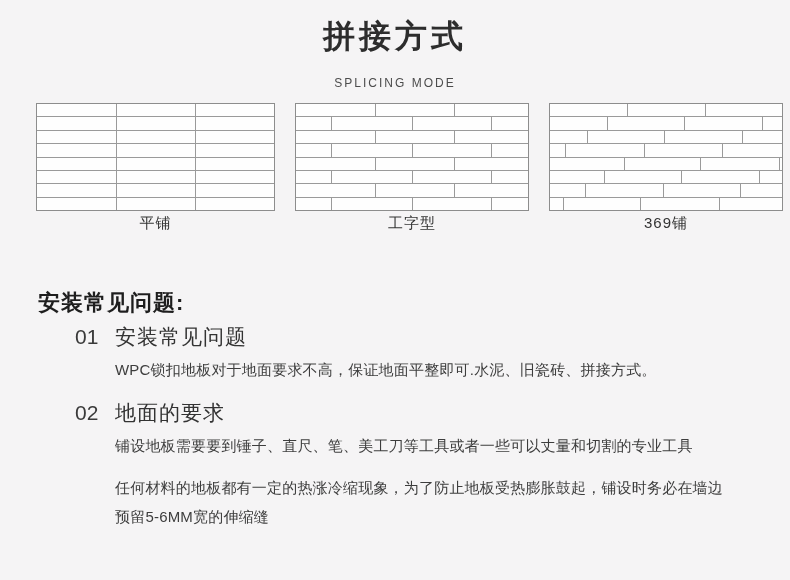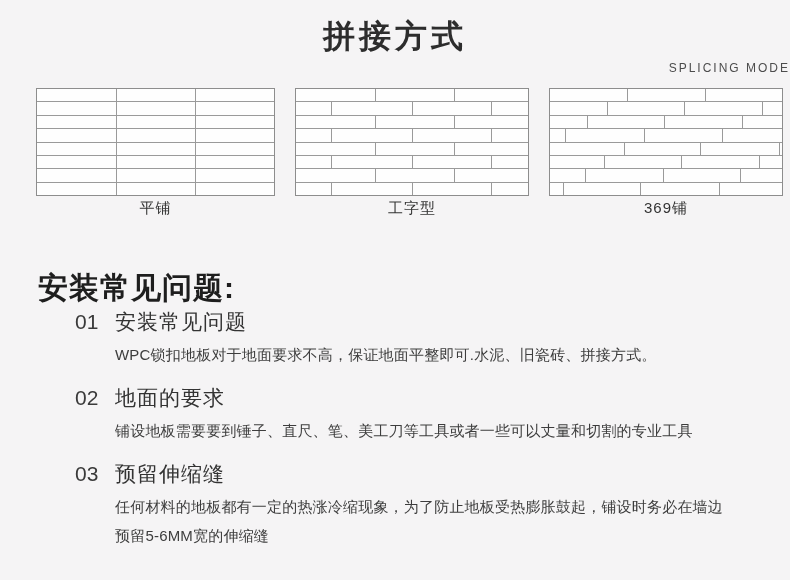--- a/index.html
+++ b/index.html
@@ -19,26 +19,25 @@
   
   .header { text-align: center; padding-top: 16px; }
   .page-title {
     font-size: 32px;
     font-weight: 700;
     color: #2d2d2d;
     letter-spacing: 4px;
     line-height: 40px;
   }
   .page-subtitle {
-    margin-top: 5px;
+    margin-top: 20px;
     font-size: 12px;
     color: #4c4c4c;
     letter-spacing: 2px;
     line-height: 14px;
-    text-align: right;
   }
 
   
   .diagrams {
     display: flex;
     padding-left: 36px;
     gap: 20px;
     margin-top: 13px;
   }
   .panel-wrap { display: block; }
@@ -71,21 +70,21 @@
     color: #333333;
     letter-spacing: 1px;
   }
 
   
   .faq {
     padding-left: 38px;
     margin-top: 52px;
   }
   .faq-heading {
-    font-size: 30px;
+    font-size: 22px;
     font-weight: 700;
     color: #1e1e1e;
     letter-spacing: 1px;
     line-height: 36px;
   }
   .faq-items { padding-left: 37px; }
   .faq-item { margin-bottom: 13px; }
   .faq-line { display: flex; align-items: baseline; }
   .faq-num {
     font-size: 21px;
@@ -259,23 +258,19 @@
 
       <div class="faq-item">
         <div class="faq-line">
           <span class="faq-num">02</span>
           <span class="faq-title">地面的要求</span>
         </div>
         <p class="faq-body">铺设地板需要要到锤子、直尺、笔、美工刀等工具或者一些可以丈量和切割的专业工具</p>
       </div>
 
       <div class="faq-item">
-        <div class="faq-line">
-          <span class="faq-num">03</span>
-          <span class="faq-title">预留伸缩缝</span>
-        </div>
         <p class="faq-body">任何材料的地板都有一定的热涨冷缩现象，为了防止地板受热膨胀鼓起，铺设时务必在墙边预留5-6MM宽的伸缩缝</p>
       </div>
 
     </div>
   </div>
 
 </div>
 
 </body></html>

